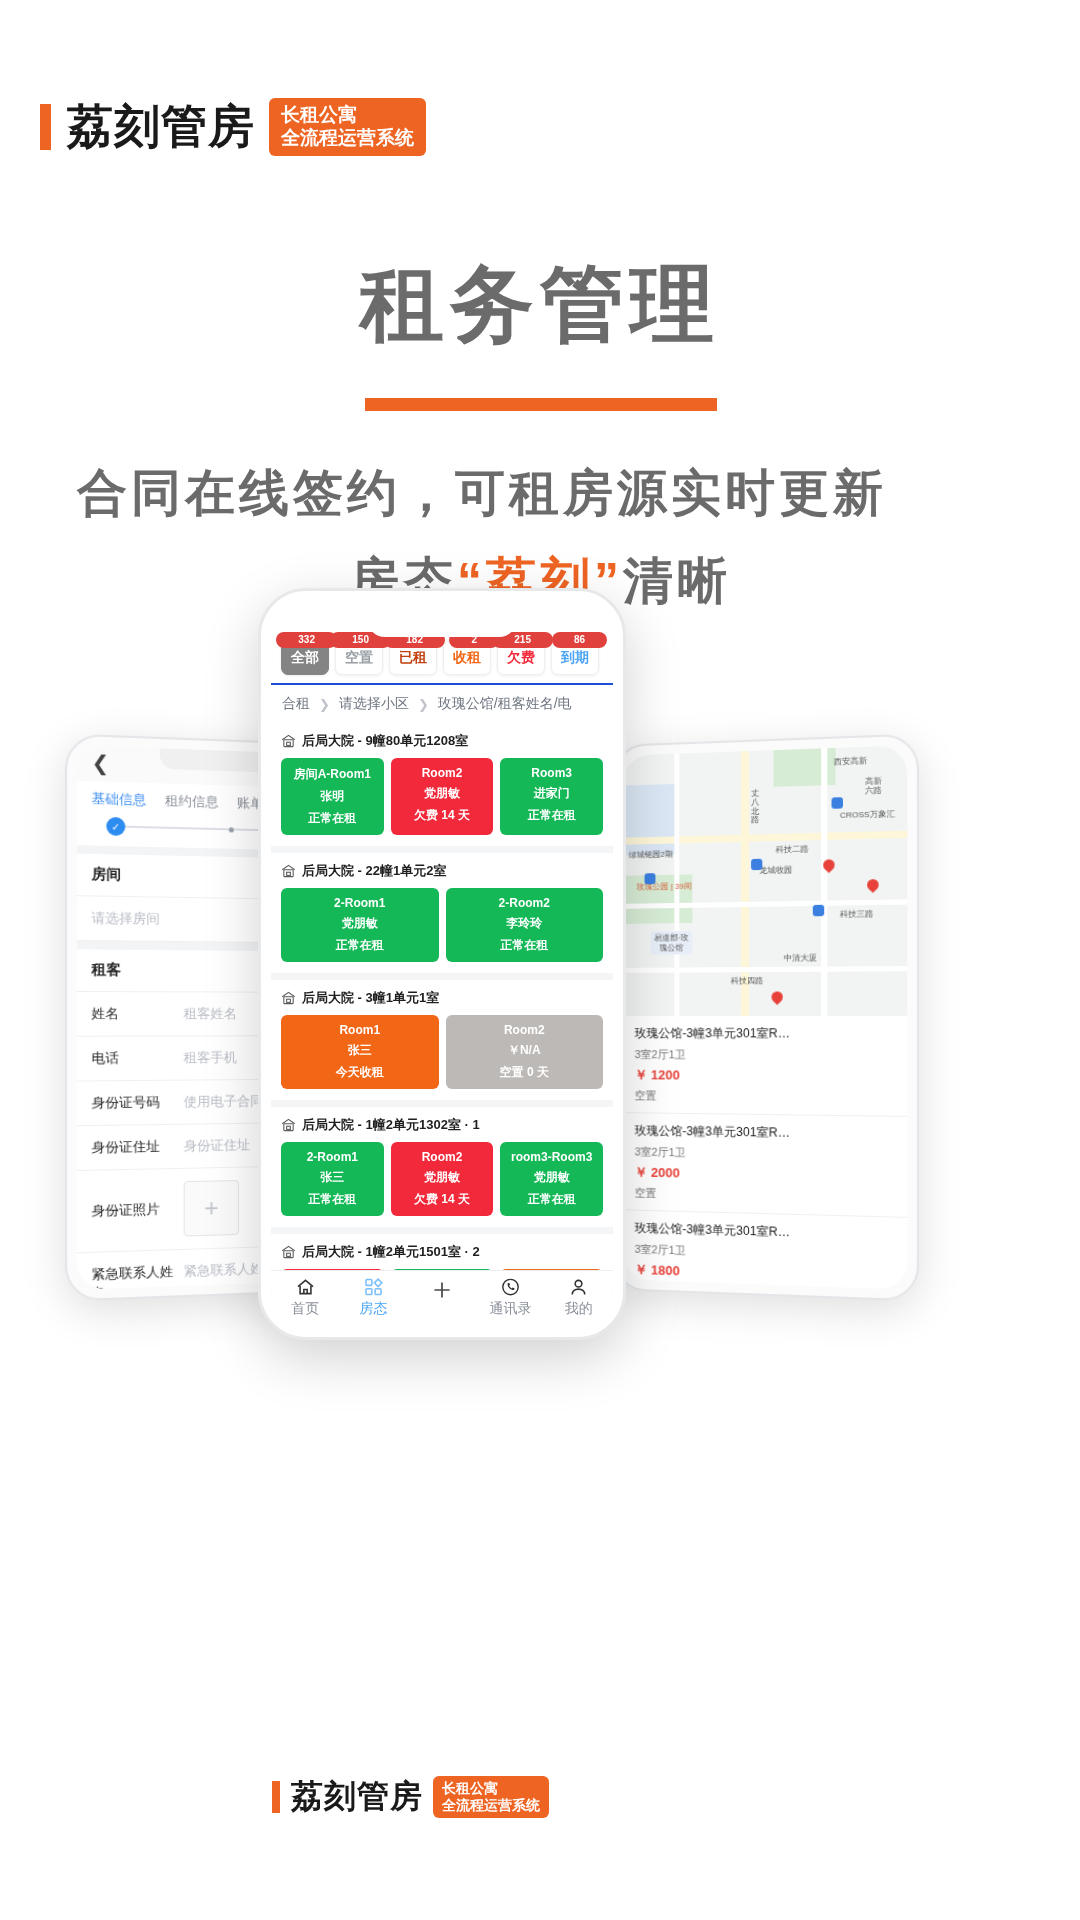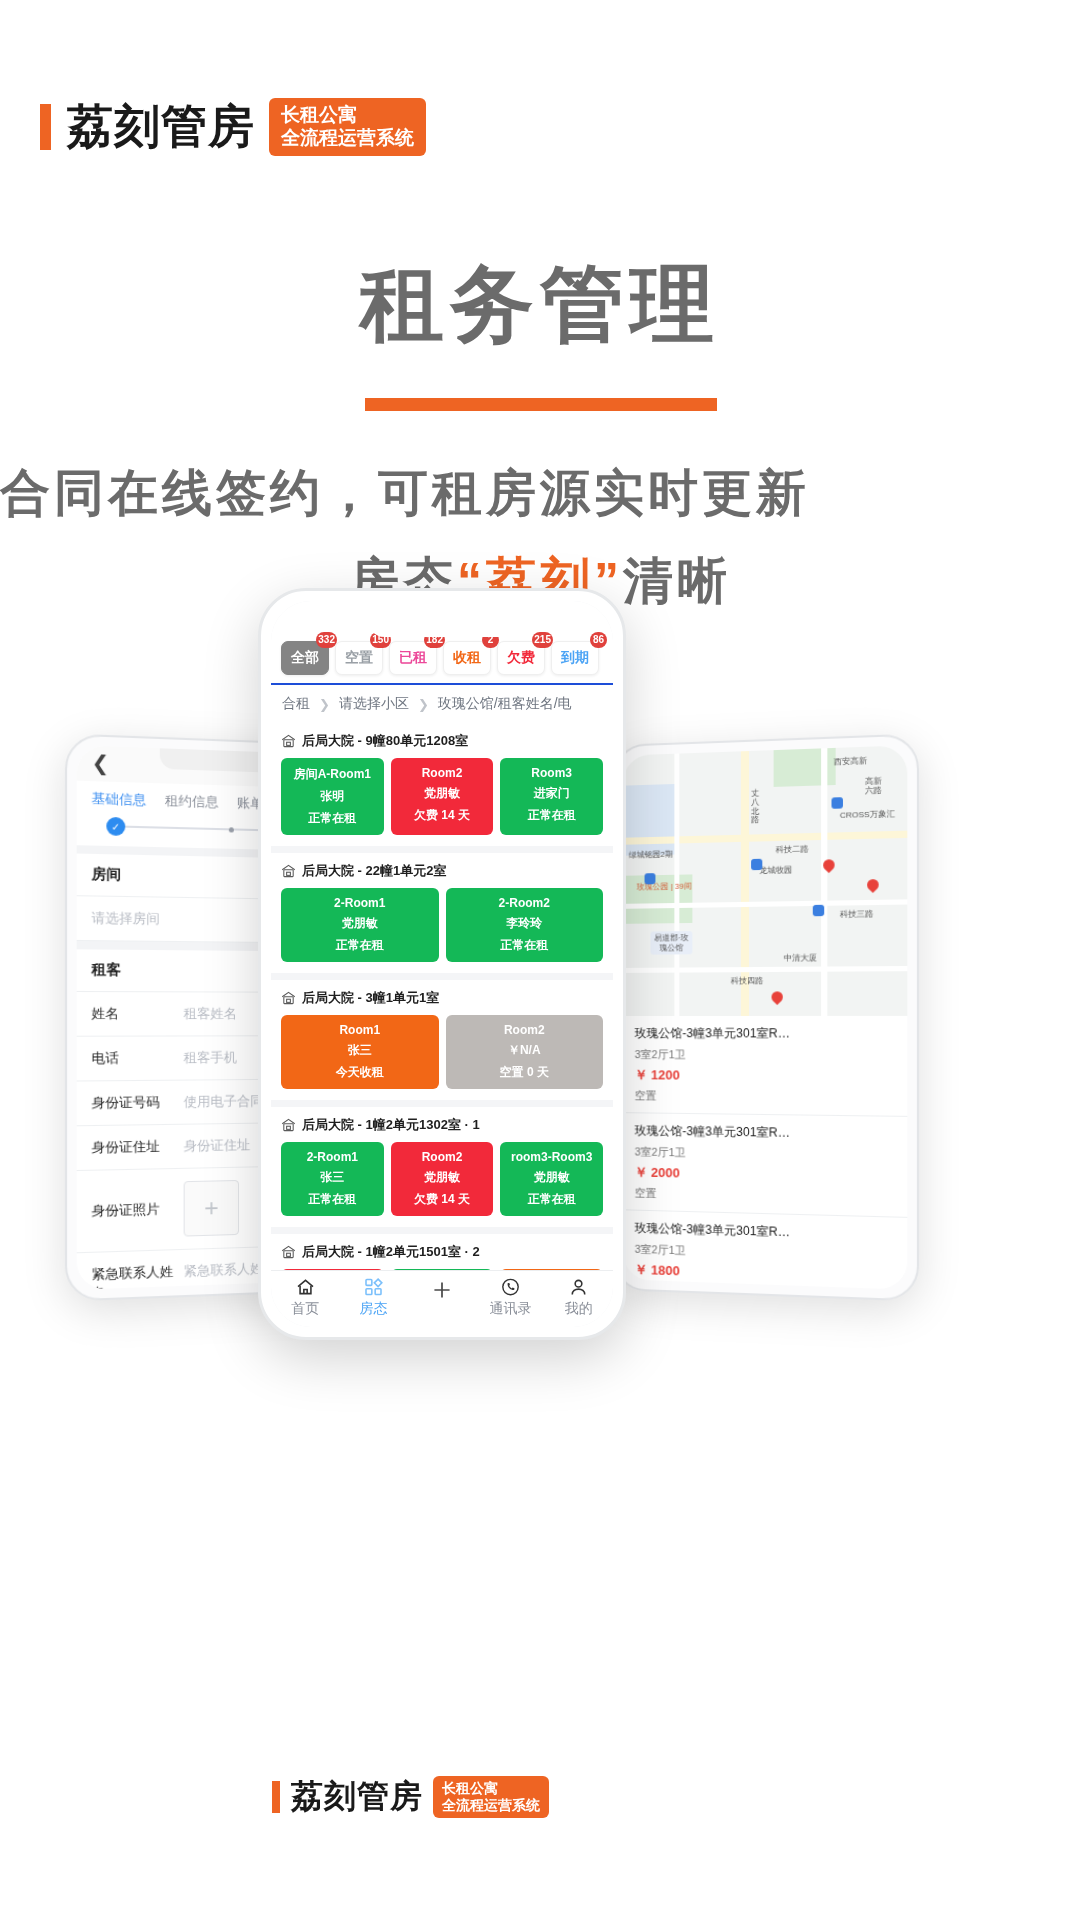--- a/index.html
+++ b/index.html
@@ -26,21 +26,21 @@
 
   
   .hero-title {
     position:absolute; top:248px; left:0; width:1080px; text-align:center;
     font-size:84px; font-weight:bold; color:#6b6b6b; letter-spacing:6px;
   }
   .hero-underline {
     position:absolute; top:398px; left:365px; width:352px; height:13px; background:#ee6423;
   }
   .hero-sub1 {
-    position:absolute; top:460px; left:0; width:964px; text-align:left;
+    position:absolute; top:460px; left:0; width:964px; text-align:center;
     font-size:50px; font-weight:bold; color:#6b6b6b; letter-spacing:4px;
   }
   .hero-sub2 {
     position:absolute; top:548px; left:0; width:1080px; text-align:center;
     font-size:50px; font-weight:bold; color:#6b6b6b; letter-spacing:4px;
   }
   .hero-sub2 .accent { color:#ee6423; }
 
   
   .phone { position:absolute; background:#ffffff; box-shadow:0 10px 40px rgba(0,0,0,0.13);
@@ -109,21 +109,21 @@
      display:flex; flex-direction:column; }
   .cp-notch { position:absolute; left:50%; transform:translateX(-50%); top:10px; width:150px; height:26px;
      background:#fff; border-radius:0 0 18px 18px; z-index:3; }
 
   .cp-filters { display:flex; gap:6px; padding:40px 8px 8px 10px; background:#fff; align-items:flex-end; }
   .chip-wrap { position:relative; }
   .chip { background:#fff; border:1px solid #efefef; border-radius:7px; padding:7px 9px;
      font-size:14px; font-weight:bold; color:#9aa0a6; box-shadow:0 1px 3px rgba(0,0,0,0.07); white-space:nowrap; }
   .chip.sel { background:#848484; color:#fff; border-color:#848484; }
   .badge { position:absolute; top:-9px; right:-8px; background:#e0413c; color:#fff; border-radius:9px;
-     font-size:10px; font-weight:bold; padding:1px 2px; min-width:17px; text-align:center; line-height:1.4; }
+     font-size:10px; font-weight:bold; padding:1px 22px; min-width:17px; text-align:center; line-height:1.4; }
 
   .cp-crumb { display:flex; align-items:center; gap:9px; padding:10px 11px; background:#fff;
      border-top:2px solid #1d4ed8; font-size:14px; color:#6f7681; white-space:nowrap; overflow:hidden; }
   .cp-crumb .sep { color:#c0c4ca; font-size:13px; }
 
   .cp-list { flex:1; overflow:hidden; background:#f4f5f7; }
   .grp { background:#fff; margin-bottom:7px; padding:9px 10px 11px 10px; }
   .grp-h { display:flex; align-items:center; gap:6px; font-size:13px; font-weight:bold; color:#1f1f1f; margin-bottom:8px; }
   .house-ico { width:15px; height:14px; flex:none; position:relative; }
   .grp-rooms { display:flex; gap:7px; }
@@ -275,21 +275,21 @@
     <div class="cp-filters" id="filters">
         <div class="chip-wrap">
           <div class="chip sel">全部</div>
           <div class="badge">332</div>
         </div>
         <div class="chip-wrap">
           <div class="chip" style="color: rgb(154, 160, 166);">空置</div>
           <div class="badge">150</div>
         </div>
         <div class="chip-wrap">
-          <div class="chip" style="color: #ec4899;">已租</div>
+          <div class="chip" style="color: #c2410c;">已租</div>
           <div class="badge">182</div>
         </div>
         <div class="chip-wrap">
           <div class="chip" style="color: rgb(242, 103, 22);">收租</div>
           <div class="badge">2</div>
         </div>
         <div class="chip-wrap">
           <div class="chip" style="color: rgb(242, 41, 58);">欠费</div>
           <div class="badge">215</div>
         </div>

